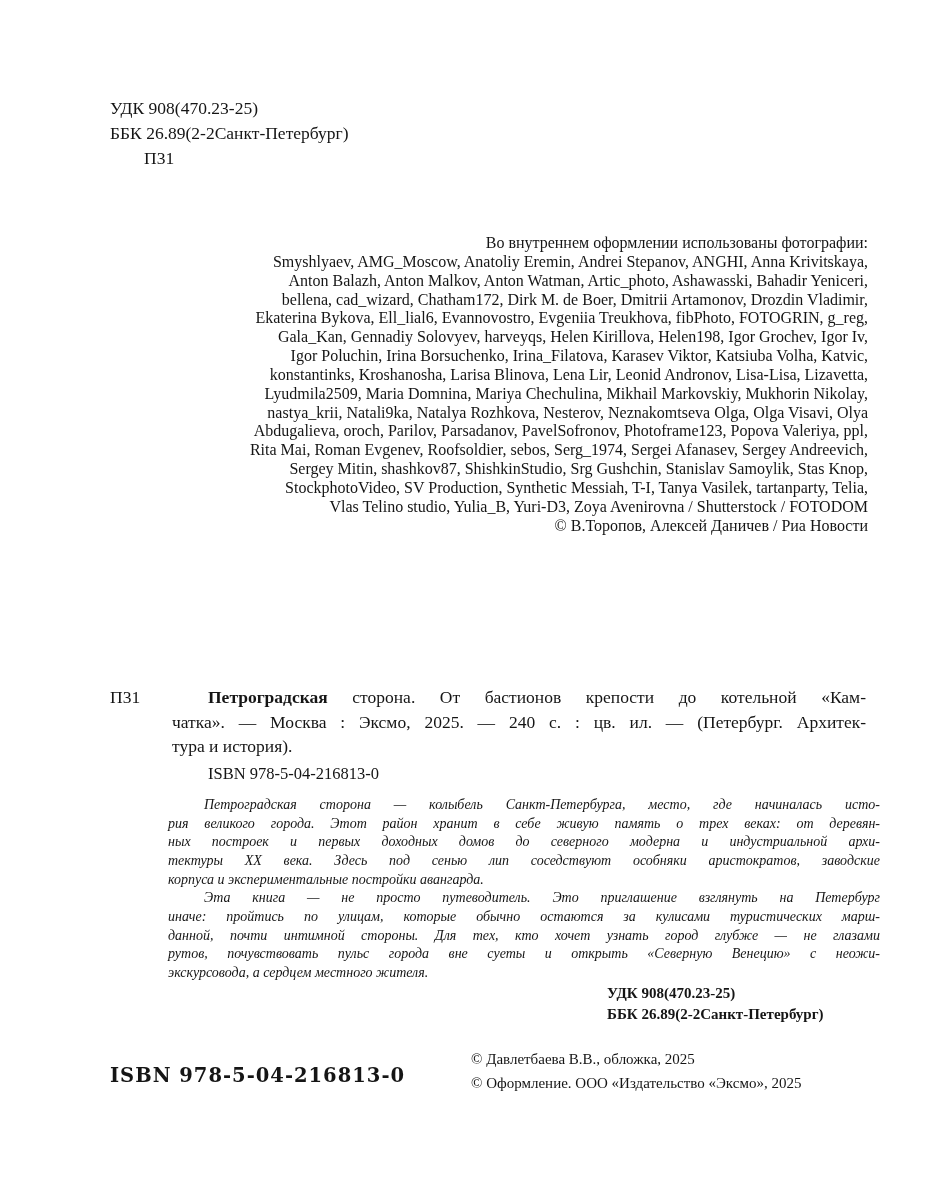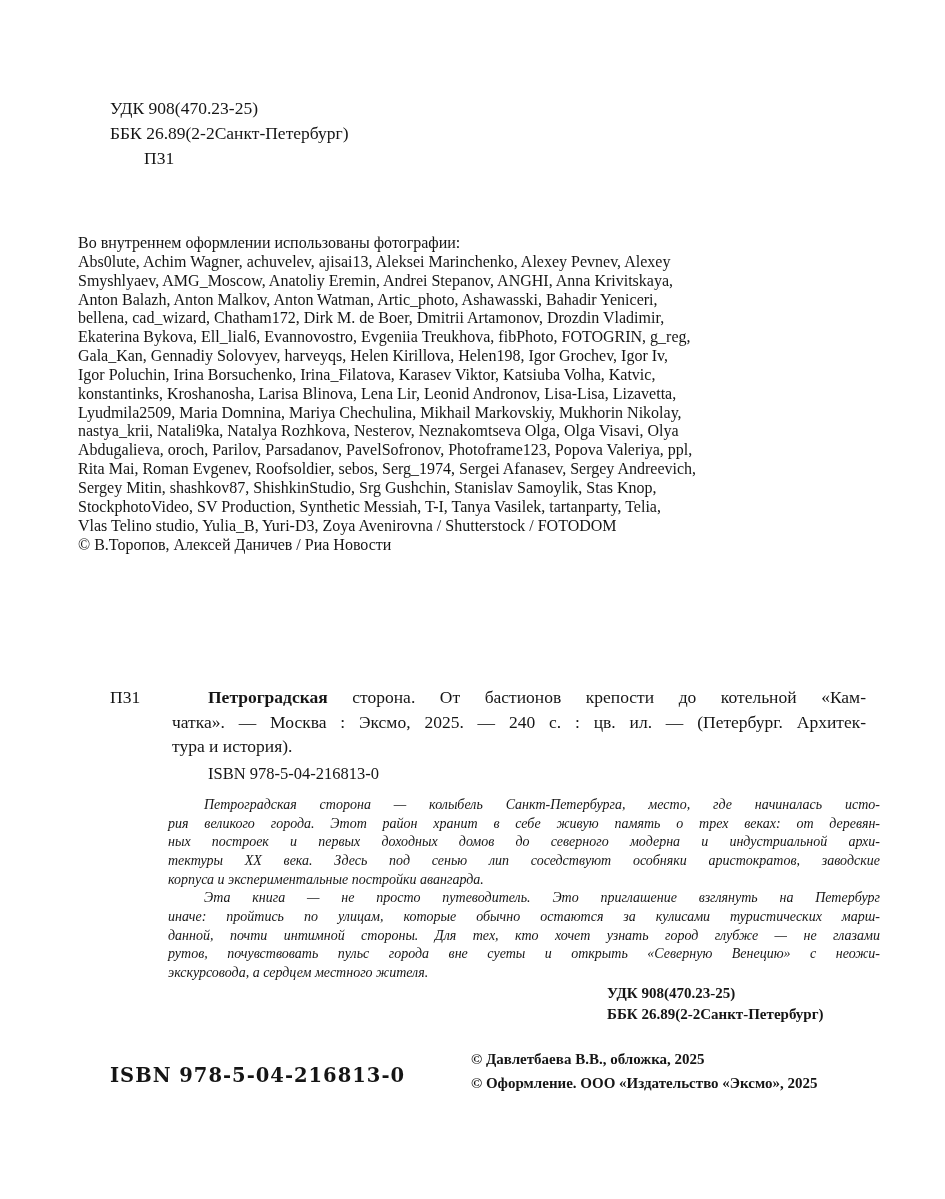--- a/index.html
+++ b/index.html
@@ -17,21 +17,21 @@
   .top-block {
     position: absolute; left: 110px; top: 96px;
     font-size: 17.5px; line-height: 25px;
     white-space: nowrap;
   }
   .top-block .code-line { margin-left: 34px; }
 
   
   .credits {
     position: absolute; left: 78px; top: 234px; width: 790px;
-    text-align: left;
+    text-align: right;
     font-size: 16px; line-height: 18.85px;
   }
 
   
   .entry {
     position: absolute; left: 172px; top: 685px; width: 694px;
     font-size: 17.5px; line-height: 24.6px;
   }
   .entry .entry-code {
     position: absolute; left: -62px; top: 0;
@@ -61,38 +61,37 @@
 
   
   .footer-isbn {
     position: absolute; left: 110px; top: 1064px;
     font-weight: bold; font-size: 19.5px; letter-spacing: 1px;
     font-family: "DejaVu Serif", "Liberation Serif", serif;
     white-space: nowrap;
   }
   .footer-copy {
     position: absolute; left: 471px; top: 1048px;
-    font-weight: bold; font-size: 15px; line-height: 23.5px;
+    font-weight: normal; font-size: 15px; line-height: 23.5px;
     white-space: nowrap;
   }
 </style>
 </head>
 <body>
 
 <div class="page">
 
   <div class="top-block">
     <div>УДК 908(470.23-25)</div>
     <div>ББК 26.89(2-2Санкт-Петербург)</div>
     <div class="code-line">П31</div>
   </div>
 
   <div class="credits">
     <div>Во внутреннем оформлении использованы фотографии:</div>
-    <div>Abs0lute, Achim Wagner, achuvelev, ajisai13, Aleksei Marinchenko, Alexey Pevnev, Alexey</div>
     <div>Smyshlyaev, AMG_Moscow, Anatoliy Eremin, Andrei Stepanov, ANGHI, Anna Krivitskaya,</div>
     <div>Anton Balazh, Anton Malkov, Anton Watman, Artic_photo, Ashawasski, Bahadir Yeniceri,</div>
     <div>bellena, cad_wizard, Chatham172, Dirk M. de Boer, Dmitrii Artamonov, Drozdin Vladimir,</div>
     <div>Ekaterina Bykova, Ell_lial6, Evannovostro, Evgeniia Treukhova, fibPhoto, FOTOGRIN, g_reg,</div>
     <div>Gala_Kan, Gennadiy Solovyev, harveyqs, Helen Kirillova, Helen198, Igor Grochev, Igor Iv,</div>
     <div>Igor Poluchin, Irina Borsuchenko, Irina_Filatova, Karasev Viktor, Katsiuba Volha, Katvic,</div>
     <div>konstantinks, Kroshanosha, Larisa Blinova, Lena Lir, Leonid Andronov, Lisa-Lisa, Lizavetta,</div>
     <div>Lyudmila2509, Maria Domnina, Mariya Chechulina, Mikhail Markovskiy, Mukhorin Nikolay,</div>
     <div>nastya_krii, Natali9ka, Natalya Rozhkova, Nesterov, Neznakomtseva Olga, Olga Visavi, Olya</div>
     <div>Abdugalieva, oroch, Parilov, Parsadanov, PavelSofronov, Photoframe123, Popova Valeriya, ppl,</div>

